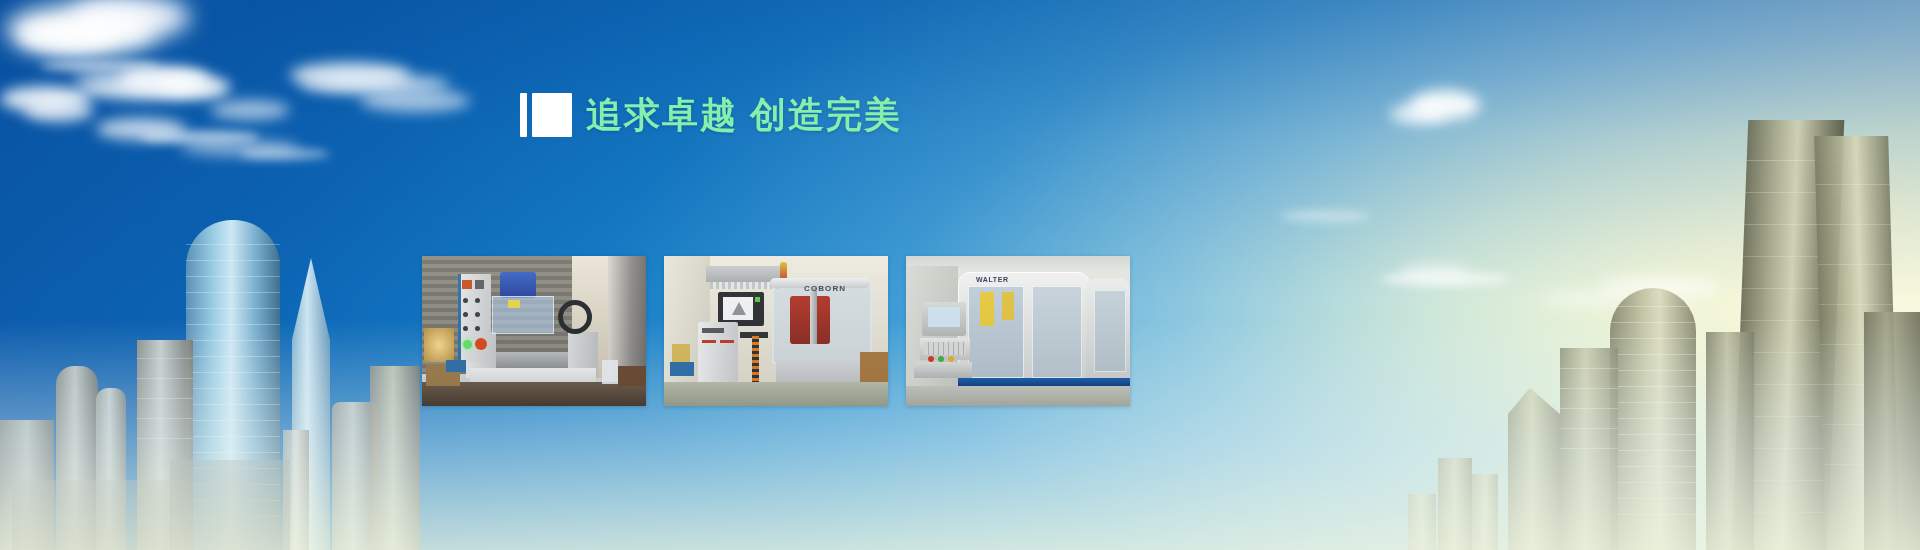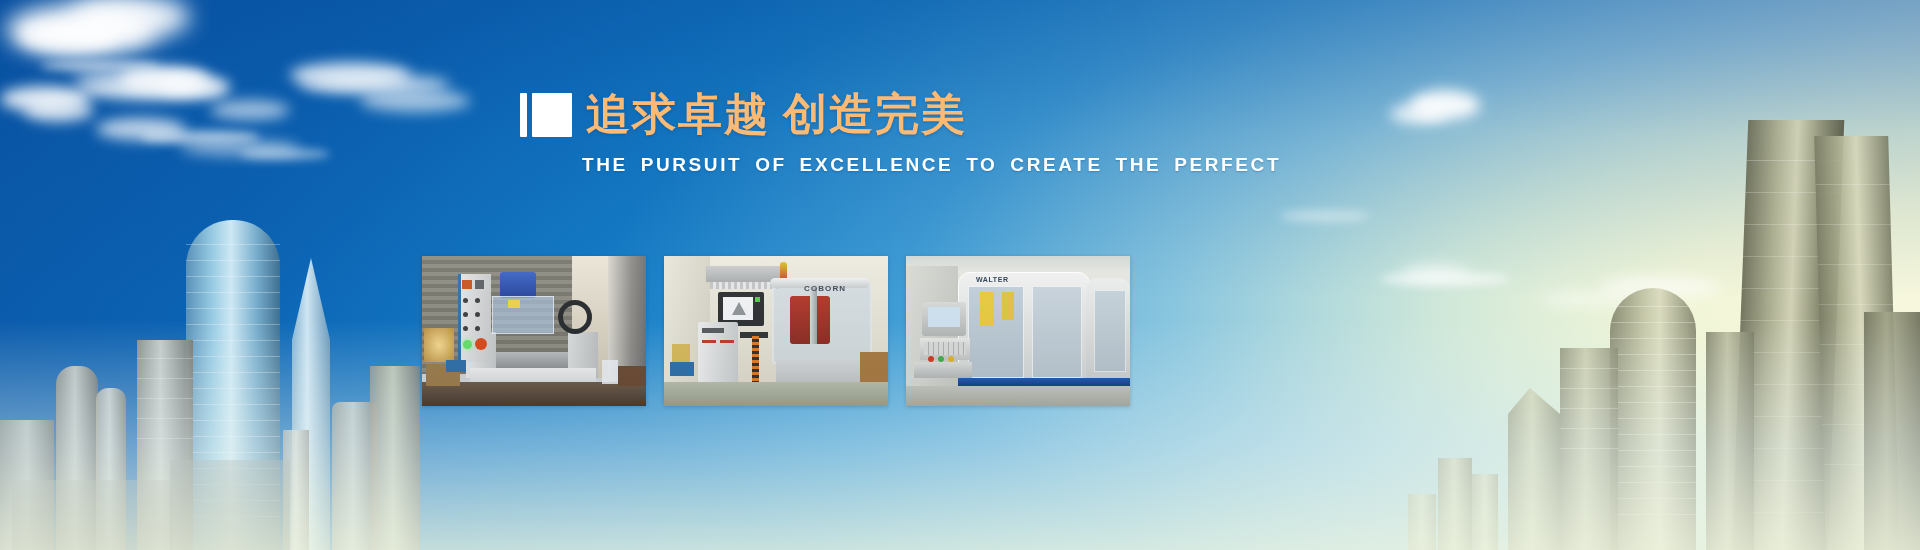--- a/index.html
+++ b/index.html
@@ -65,28 +65,28 @@
   }
   .hl-row{display:flex;align-items:center;}
   .logo-mark{
     display:flex;align-items:stretch;height:44px;margin-right:14px;
   }
   .logo-bar{width:7px;background:#fff;border-radius:1px;}
   .logo-gap{width:5px;}
   .logo-sq{width:40px;background:#fff;border-radius:1px;}
 
   .hl-cn{
-    color:#fdba74;
-    font-size:44px;
+    color:#86efac;
+    font-size:36px;
     line-height:46px;
     font-weight:700;
     letter-spacing:2px;
     white-space:nowrap;
     text-shadow:0 1px 3px rgba(0,60,120,0.35);
-    font-family:Liberation Serif, serif;
+    font-family:Liberation Sans, sans-serif;
   }
   .hl-en{
     margin-top:16px;margin-left:62px;
     color:#ffffff;
     font-size:19px;
     letter-spacing:2.6px;
     word-spacing:5px;
     font-weight:700;
     white-space:nowrap;
     text-shadow:0 1px 2px rgba(0,60,120,0.30);
@@ -332,21 +332,20 @@
 
   <div class="headline">
     <div class="hl-row">
       <span class="logo-mark">
         <span class="logo-bar"></span>
           <span class="logo-gap"></span>
           <span class="logo-sq"></span>
       </span>
       <span class="hl-cn">追求卓越  创造完美</span>
     </div>
-    <div class="hl-en">THE  PURSUIT  OF  EXCELLENCE  TO  CREATE  THE  PERFECT</div>
   </div>
 
   <div class="photos">
 
     <div class="photo p1">
       <div class="sc wall"></div>
         <div class="sc wall2"></div>
         <div class="sc drape"></div>
       <div class="sc lamp"></div>
       <div class="sc bed"></div>

